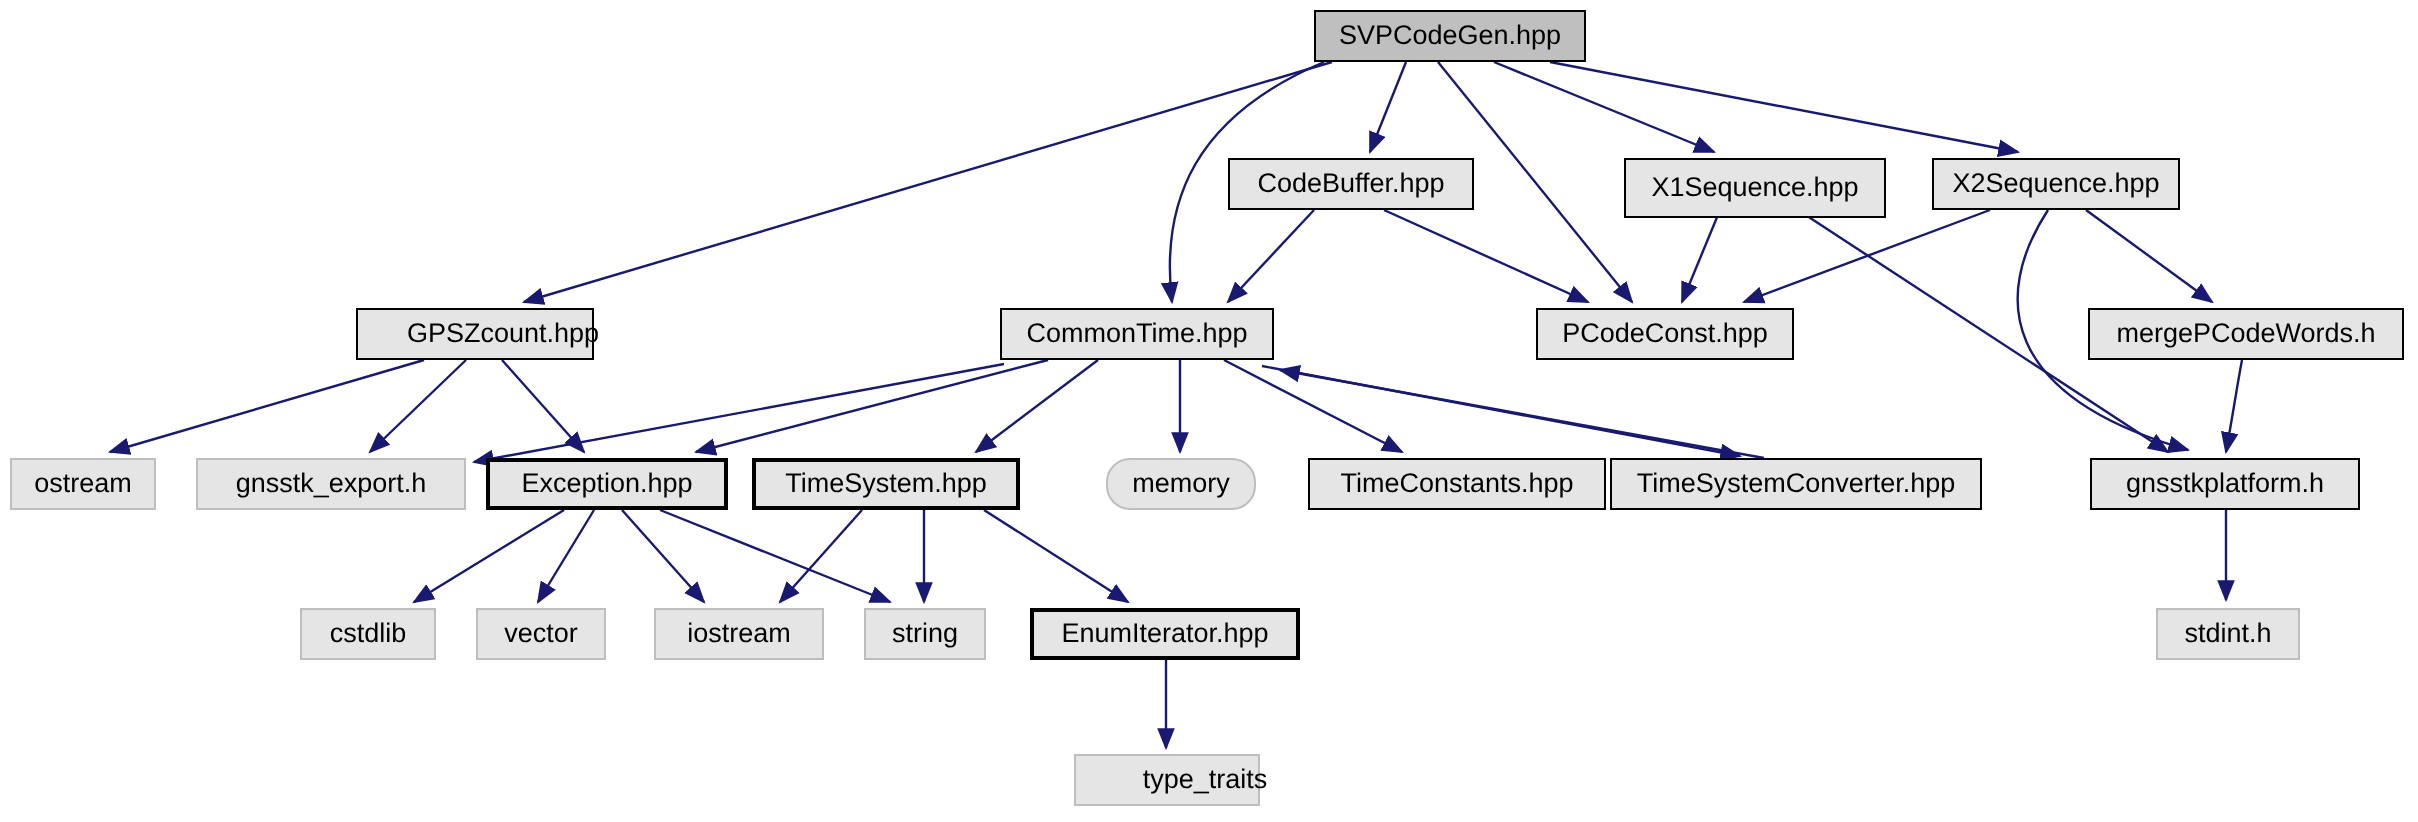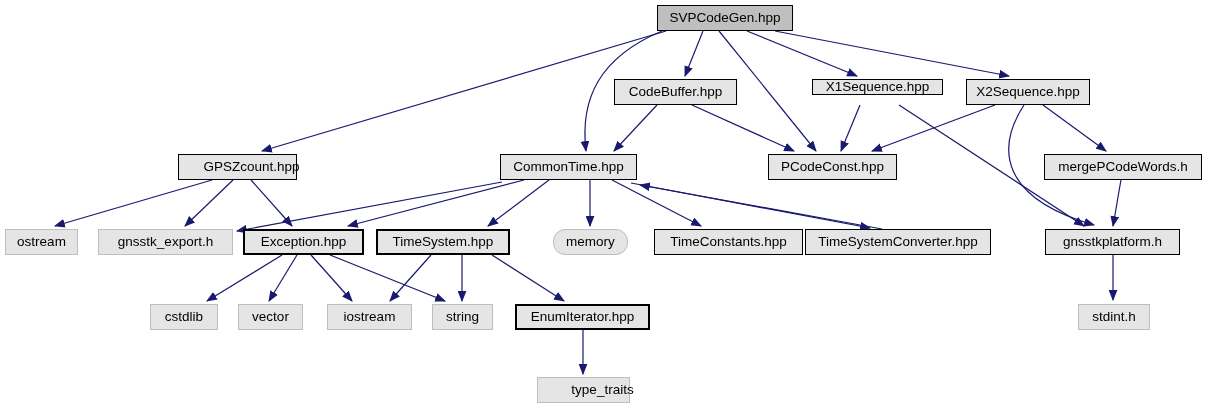--- a/index.html
+++ b/index.html
@@ -56,21 +56,21 @@
         <path d="M462,255 L462,301" marker-end="url(#arrow)"></path>
         <path d="M492,255 L564,301" marker-end="url(#arrow)"></path>
         <path d="M583,330 L583,374" marker-end="url(#arrow)"></path>
         <path d="M1121,180 C1118,196 1116,210 1113,226" marker-end="url(#arrow)"></path>
         <path d="M1113,255 L1113,300" marker-end="url(#arrow)"></path>
       </g>
   </svg>
   <div id="nodes">
       <div class="node root" style="left: 657px; top: 5px; width: 136px; height: 26px;">SVPCodeGen.hpp</div>
       <div class="node internal" style="left: 614px; top: 79px; width: 123px; height: 26px;">CodeBuffer.hpp</div>
-      <div class="node internal" style="left: 812px; top: 79px; width: 131px; height: 16px;">X1Sequence.hpp</div>
+      <div class="node internal" style="left: 812px; top: 79px; width: 131px; height: 30px;">X1Sequence.hpp</div>
       <div class="node internal" style="left: 966px; top: 79px; width: 124px; height: 26px;">X2Sequence.hpp</div>
       <div class="node internal" style="left: 178px; top: 154px; width: 119px; height: 26px; padding-left: 28px;">GPSZcount.hpp</div>
       <div class="node internal" style="left: 500px; top: 154px; width: 137px; height: 26px;">CommonTime.hpp</div>
       <div class="node internal" style="left: 768px; top: 154px; width: 129px; height: 26px;">PCodeConst.hpp</div>
       <div class="node internal" style="left: 1044px; top: 154px; width: 158px; height: 26px;">mergePCodeWords.h</div>
       <div class="node external" style="left: 5px; top: 229px; width: 73px; height: 26px;">ostream</div>
       <div class="node external" style="left: 98px; top: 229px; width: 135px; height: 26px;">gnsstk_export.h</div>
       <div class="node bold" style="left: 243px; top: 229px; width: 121px; height: 26px;">Exception.hpp</div>
       <div class="node bold" style="left: 376px; top: 229px; width: 134px; height: 26px;">TimeSystem.hpp</div>
       <div class="node external" style="left: 553px; top: 229px; width: 75px; height: 26px; border-radius: 12px;">memory</div>

